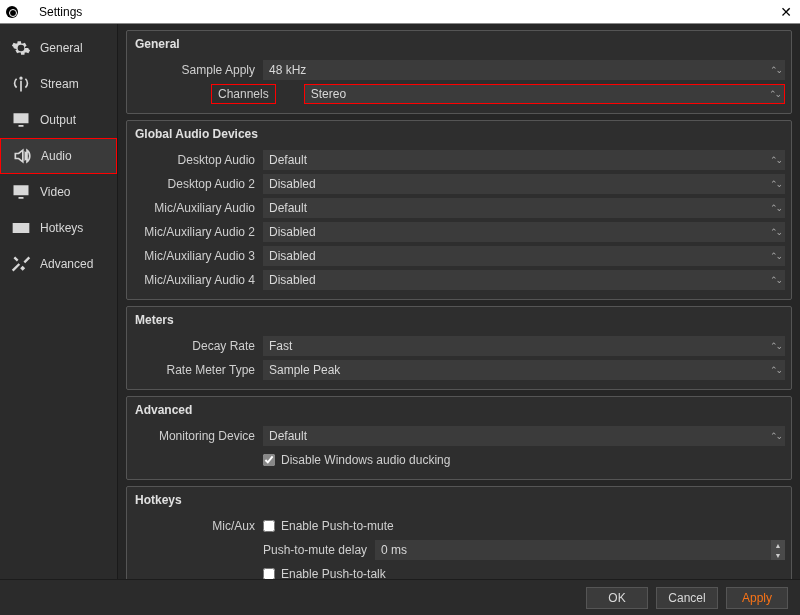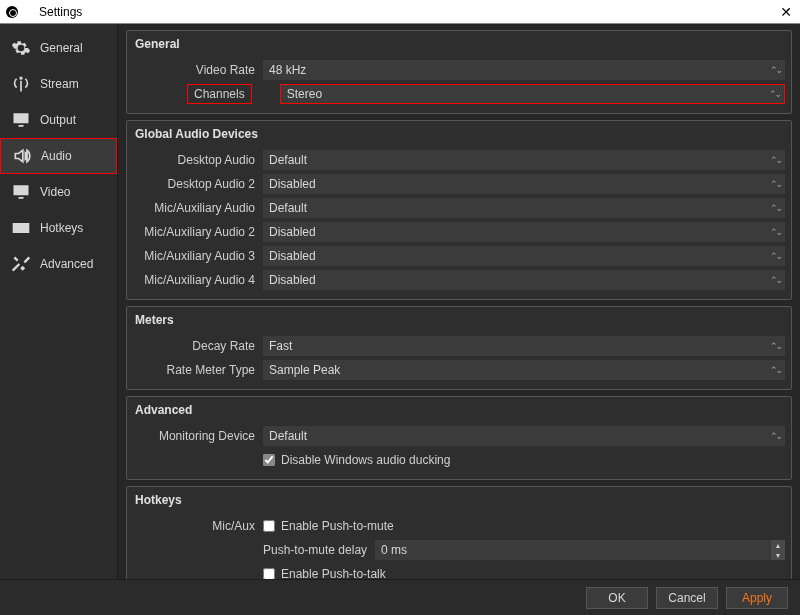--- a/index.html
+++ b/index.html
@@ -113,27 +113,27 @@
       <span>Advanced</span>
     </div>
   </div>
 
   <div class="content">
     <div class="content-inner">
 
       <div class="section">
         <div class="section-header">General</div>
         <div class="row">
-          <div class="row-label">Video Rate</div>
+          <div class="row-label">Sample Apply</div>
           <div class="row-field dropdown">
               <span>48 kHz</span>
             </div>
         </div>
         <div class="row">
-          <div class="row-label highlight-red" style="width:auto;padding:2px 6px;margin-left:54px;">Channels</div>
+          <div class="row-label highlight-red" style="width:auto;padding:2px 6px;margin-left:78px;">Channels</div>
           <div class="row-field dropdown highlight-red">
               <span>Stereo</span>
             </div>
         </div>
       </div>
 
       <div class="section">
         <div class="section-header">Global Audio Devices</div>
         <div class="row">
             <div class="row-label">Desktop Audio</div>

